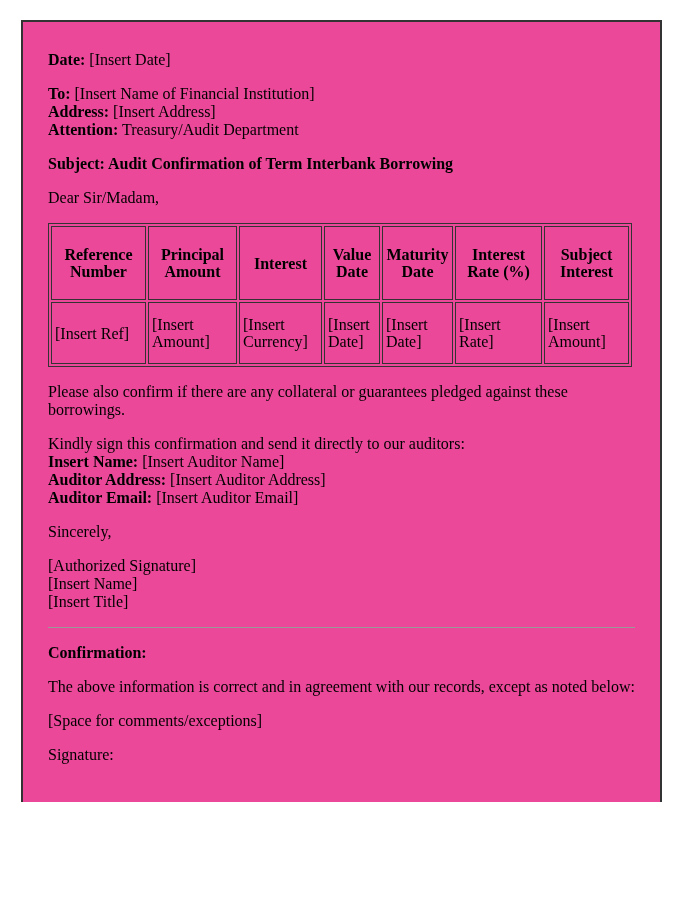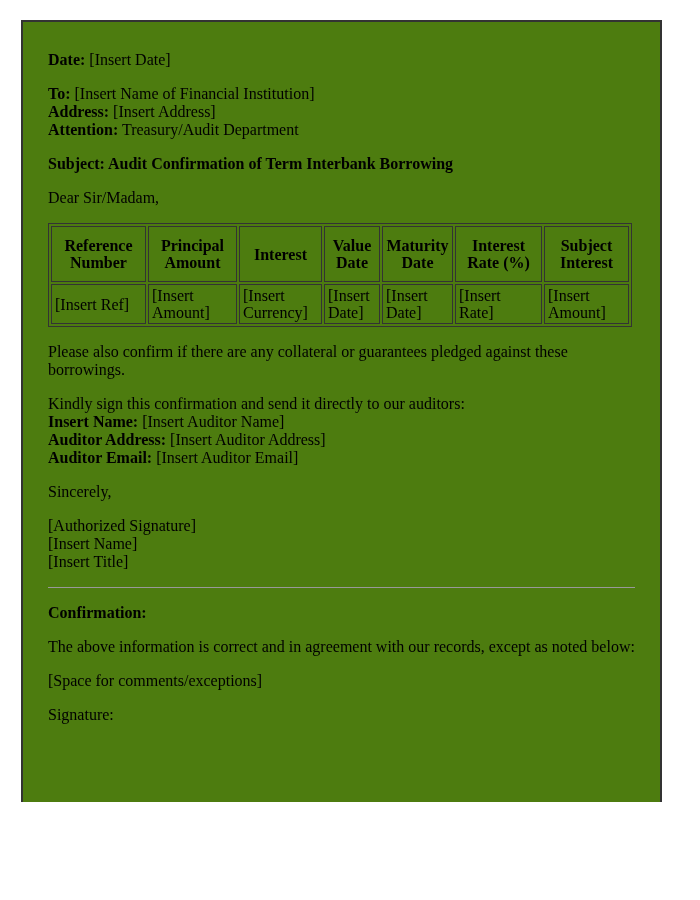--- a/index.html
+++ b/index.html
@@ -17,21 +17,21 @@
     position: absolute;
     left: 21px;
     top: 20px;
     width: 641px;
     height: 782px;
     box-sizing: border-box;
     border: 2px solid #333333;
     border-bottom: none;
     padding: 13px 25px 0 25px;
     overflow: hidden;
-    background: #4d7c0f;
+    background: #ec4899;
   }
   p { margin: 16px 0; }
   .bold { font-weight: bold; }
   b { font-weight: bold; }
   .docline { display: block; }
   table.borrowings {
     border-collapse: separate;
     border-spacing: 2px;
     table-layout: fixed;
     width: 584px;
@@ -42,25 +42,25 @@
   table.borrowings td {
     border: 1px solid #333333;
     box-sizing: border-box;
     line-height: 17px;
     vertical-align: middle;
     overflow: hidden;
   }
   table.borrowings th {
     font-weight: bold;
     text-align: center;
-    padding: 10px 1px;
+    padding: 19px 1px;
   }
   table.borrowings td {
     text-align: left;
-    padding: 2px 3px;
+    padding: 13px 3px;
   }
   .col-ref      { width: 95px; }
   .col-amount   { width: 89px; }
   .col-currency { width: 83px; }
   .col-value    { width: 56px; }
   .col-maturity { width: 71px; }
   .col-interest { width: 87px; }
   .col-accrued  { width: 85px; }
   hr.divider {
     border: none;

